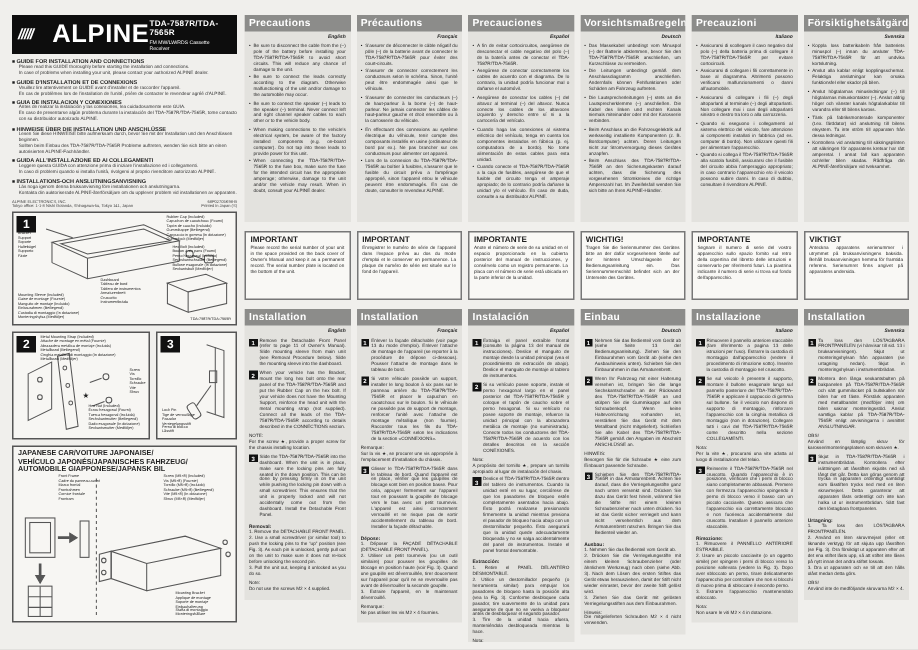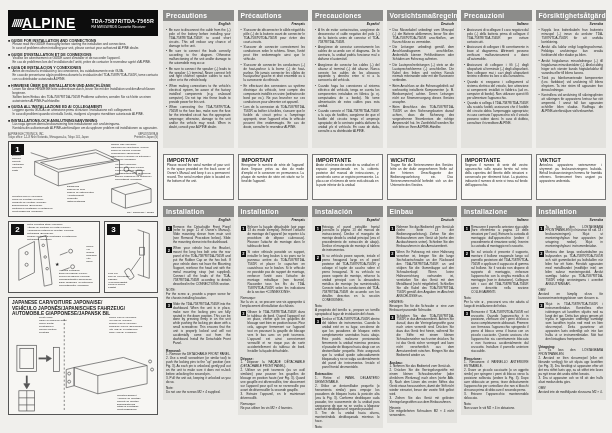--- a/index.html
+++ b/index.html
@@ -4,21 +4,21 @@
 <style>
   * { box-sizing: border-box; margin: 0; padding: 0; }
   html,body { background:#d8d7d3; }
   body { font-family:"Liberation Sans", sans-serif; }
   .page { position:relative; width:612px; height:433px; background:#f0efec; overflow:hidden; color:#1e1e1e; }
 
   
   .left { position:absolute; left:8px; top:10px; width:150px; }
   .logo { height:26px; background:#0d0d0d; color:#fff; display:flex; align-items:center; padding:0 4px; }
   .slashes { font-weight:bold; font-style:italic; font-size:10px; letter-spacing:-0.8px; }
-  .brand { font-weight:bold; font-size:14px; letter-spacing:0.4px; margin-left:0;text-decoration:underline; }
+  .brand { font-weight:bold; font-size:17px; letter-spacing:0.4px; margin-left:13px; }
   .logo-right { margin-left:auto; }
   .model { font-size:5.4px; font-weight:bold; letter-spacing:0.2px; }
   .model-sub { font-size:3.4px; margin-top:1px; }
 
   .guides { margin-top:3px; }
   .guide { margin-bottom:2px; }
   .g-title { font-weight:bold; font-size:3.7px; }
   .g-title::before { content:"■ "; font-size:3.4px; }
   .g-body { font-size:3.1px; line-height:1.25; padding-left:4.5px; color:#333; }
   .pre { white-space:pre-line; }

